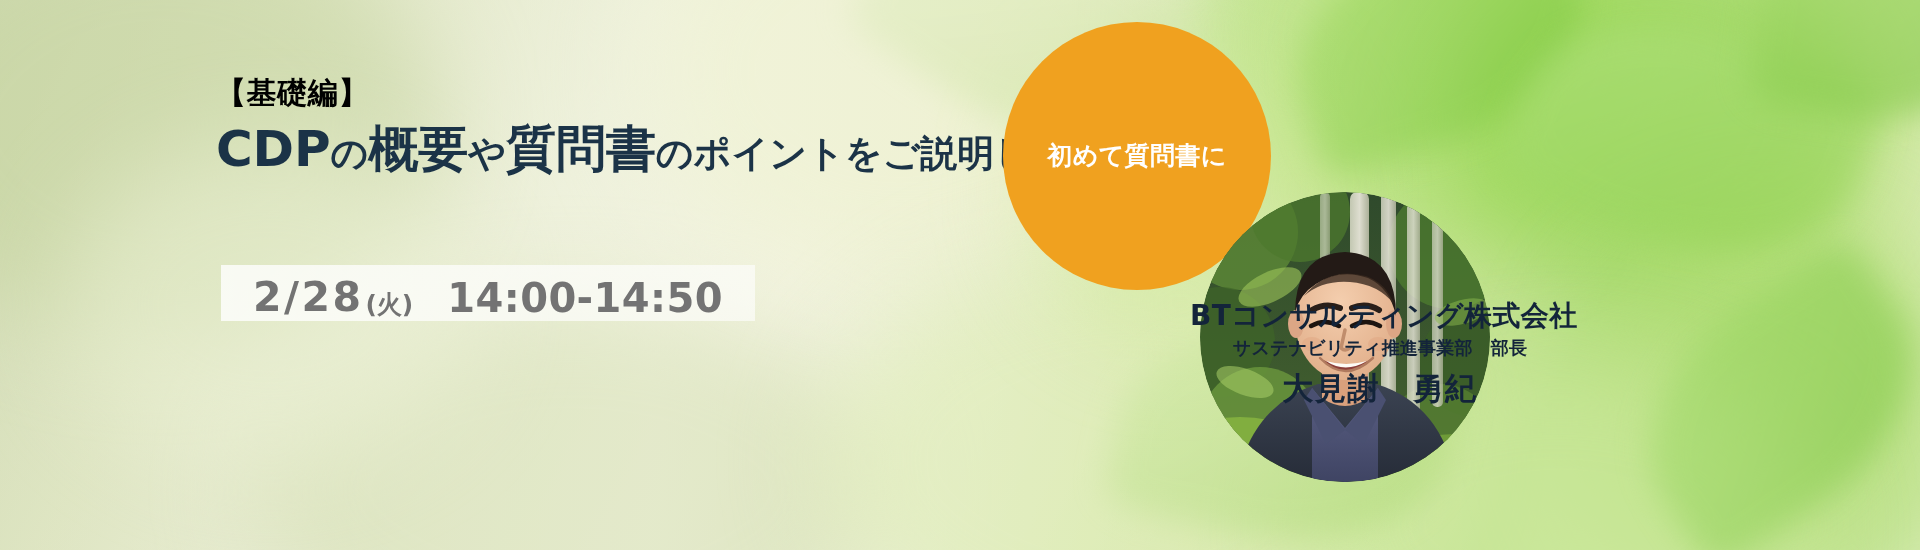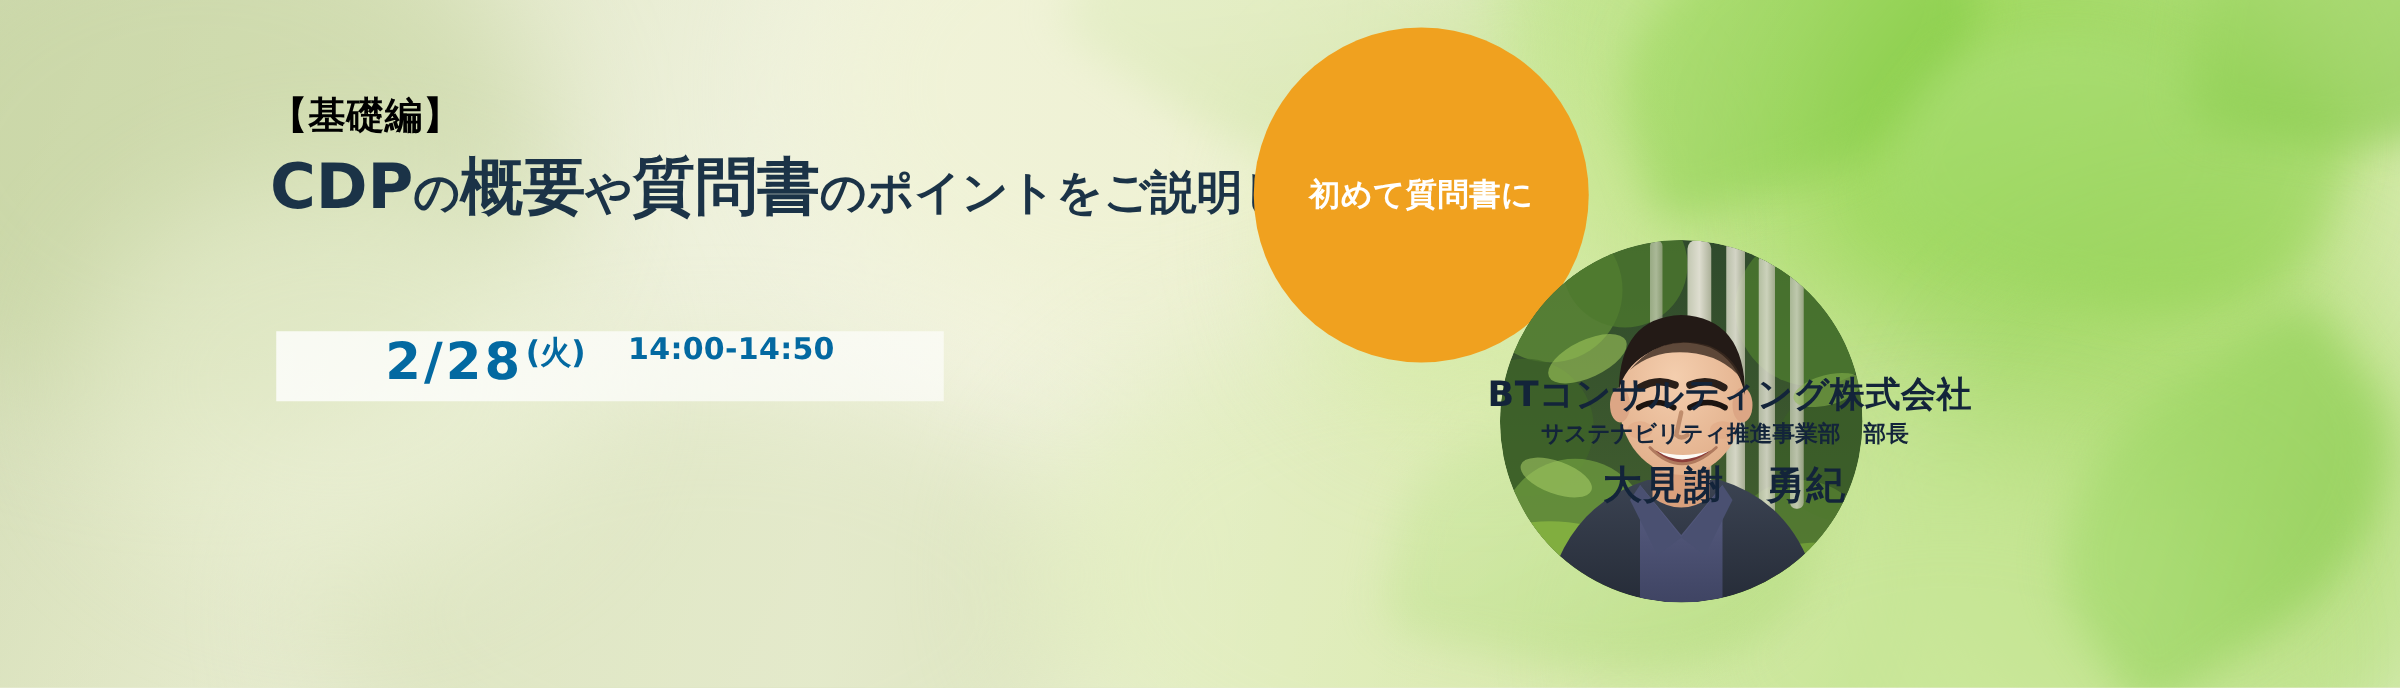--- a/index.html
+++ b/index.html
@@ -68,26 +68,26 @@
   .headline .sm{font-size:37px;font-weight:700;}
 
   
   .date-band{
     position:absolute;left:221px;top:265px;width:534px;height:56px;
     background:linear-gradient(90deg,rgba(255,255,255,.80),rgba(255,255,255,.62));
     display:flex;align-items:center;
   }
   .date-row{
     position:absolute;left:221px;top:265px;width:534px;height:56px;
-    display:flex;align-items:flex-start;justify-content:center;
-    color:#0369a1;white-space:nowrap;
+    display:flex;align-items:flex-end;justify-content:center;
+    color:#737373;white-space:nowrap;
   }
   .date-main{font-size:41px;font-weight:700;letter-spacing:.06em;}
   .date-dow{font-size:25px;font-weight:600;margin-left:2px;letter-spacing:0;}
-  .date-time{font-size:24px;font-weight:700;margin-left:34px;letter-spacing:.01em;}
+  .date-time{font-size:40px;font-weight:700;margin-left:34px;letter-spacing:.01em;}
 
   
   .badge{
     position:absolute;left:1003px;top:22px;width:268px;height:268px;
     border-radius:50%;background:#f0a11f;
     display:flex;flex-direction:column;align-items:center;justify-content:center;
     gap:9px;
   }
   .badge div{
     color:#fff;font-size:25px;font-weight:700;letter-spacing:.015em;

